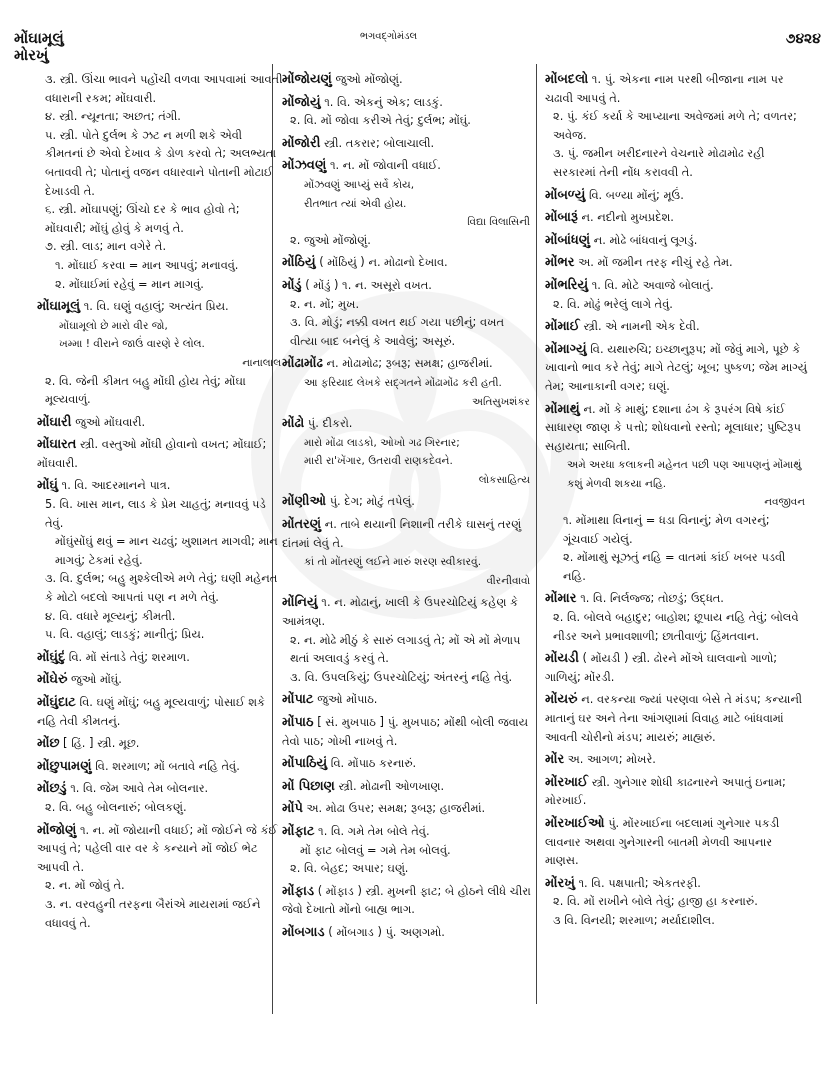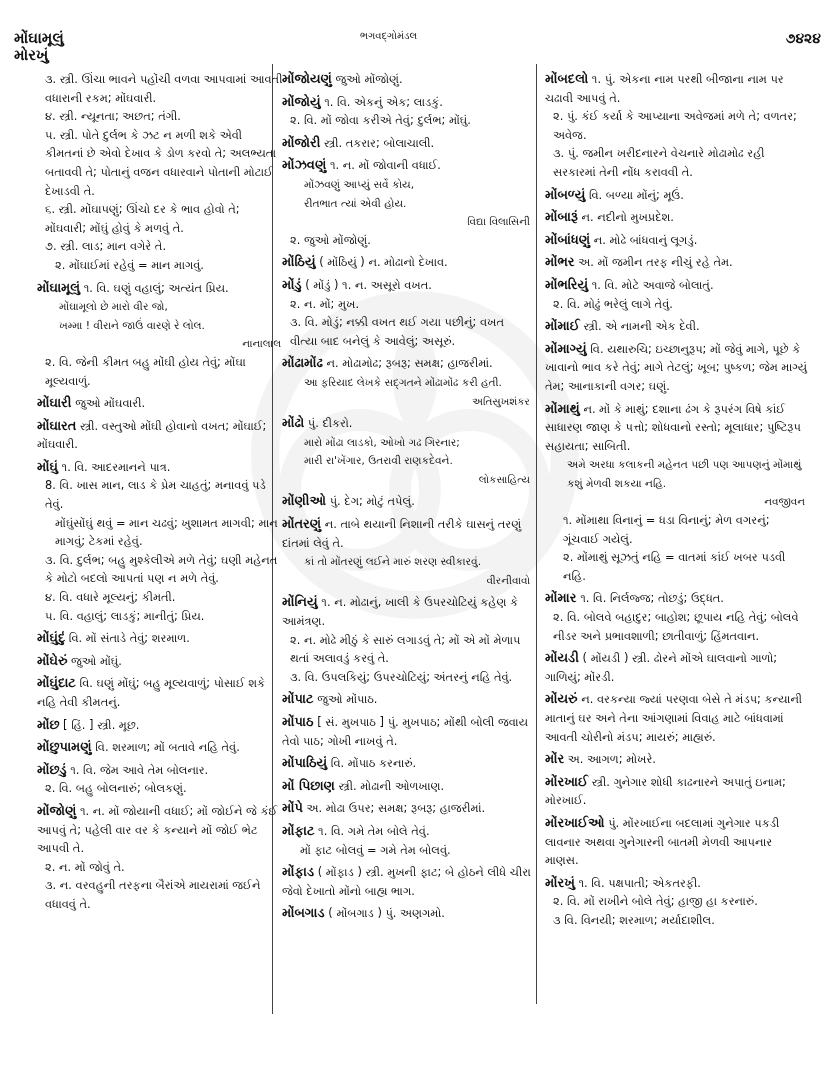--- a/index.html
+++ b/index.html
@@ -53,38 +53,39 @@
 <div class="rule rule1"></div>
 <div class="rule rule2"></div>
 
 <div class="col col1" id="col0">
     <div class="entry">
       <div class="sense">૩. સ્ત્રી. ઊંચા ભાવને પહોંચી વળવા આપવામાં આવતી વધારાની રકમ; મોંઘવારી.</div>
       <div class="sense">૪. સ્ત્રી. ન્યૂનતા; અછત; તંગી.</div>
       <div class="sense">૫. સ્ત્રી. પોતે દુર્લભ કે ઝટ ન મળી શકે એવી કીમતનાં છે એવો દેખાવ કે ડોળ કરવો તે; અલભ્યતા બતાવવી તે; પોતાનું વજન વધારવાને પોતાની મોટાઈ દેખાડવી તે.</div>
       <div class="sense">૬. સ્ત્રી. મોંઘાપણું; ઊંચો દર કે ભાવ હોવો તે; મોંઘવારી; મોંઘું હોવું કે મળવું તે.</div>
       <div class="sense">૭. સ્ત્રી. લાડ; માન વગેરે તે.</div>
+      <div class="idiom">૧. મોંઘાઈ કરવા = માન આપવું; મનાવવું.</div>
       <div class="idiom">૨. મોંઘાઈમાં રહેવું = માન માગવું.</div>
     </div>
     <div class="entry">
       <div><span class="hw">મોંઘામૂલું</span> <span>૧. વિ. ઘણું વહાલું; અત્યંત પ્રિય.</span></div>
       <div class="quote">મોંઘામૂલો છે મારો વીર જો,</div>
       <div class="quote">ખમ્મા ! વીરાને જાઉં વારણે રે લોલ.</div>
       <div class="source">નાનાલાલ</div>
       <div class="sense">૨. વિ. જેની કીમત બહુ મોંઘી હોય તેવું; મોંઘા મૂલ્યવાળું.</div>
     </div>
     <div class="entry">
       <div><span class="hw">મોંઘારી</span> <span>જુઓ મોંઘવારી.</span></div>
     </div>
     <div class="entry">
       <div><span class="hw">મોંઘારત</span> <span>સ્ત્રી. વસ્તુઓ મોંઘી હોવાનો વખત; મોંઘાઈ; મોંઘવારી.</span></div>
     </div>
     <div class="entry">
       <div><span class="hw">મોંઘું</span> <span>૧. વિ. આદરમાનને પાત્ર.</span></div>
-      <div class="sense">8. વિ. ખાસ માન, લાડ કે પ્રેમ ચાહતું; મનાવવું પડે તેવું.</div>
+      <div class="sense">5. વિ. ખાસ માન, લાડ કે પ્રેમ ચાહતું; મનાવવું પડે તેવું.</div>
       <div class="idiom">મોંઘુંસોંઘું થવું = માન ચઢવું; ખુશામત માગવી; માન માગવું; ટેકમાં રહેવું.</div>
       <div class="sense">૩. વિ. દુર્લભ; બહુ મુશ્કેલીએ મળે તેવું; ઘણી મહેનત કે મોટો બદલો આપતાં પણ ન મળે તેવું.</div>
       <div class="sense">૪. વિ. વધારે મૂલ્યનું; કીમતી.</div>
       <div class="sense">૫. વિ. વહાલું; લાડકું; માનીતું; પ્રિય.</div>
     </div>
     <div class="entry">
       <div><span class="hw">મોંઘુંદું</span> <span>વિ. મોં સંતાડે તેવું; શરમાળ.</span></div>
     </div>
     <div class="entry">
       <div><span class="hw">મોંઘેરું</span> <span>જુઓ મોંઘું.</span></div>
@@ -169,20 +170,21 @@
     </div>
     <div class="entry">
       <div><span class="hw">મોં પિછાણ</span> <span>સ્ત્રી. મોઢાની ઓળખાણ.</span></div>
     </div>
     <div class="entry">
       <div><span class="hw">મોંપે</span> <span>અ. મોઢા ઉપર; સમક્ષ; રૂબરૂ; હાજરીમાં.</span></div>
     </div>
     <div class="entry">
       <div><span class="hw">મોંફાટ</span> <span>૧. વિ. ગમે તેમ બોલે તેવું.</span></div>
       <div class="idiom">મોં ફાટ બોલવું = ગમે તેમ બોલવું.</div>
+      <div class="sense">૨. વિ. બેહદ; અપાર; ઘણું.</div>
     </div>
     <div class="entry">
       <div><span class="hw">મોંફાડ</span> <span>( મોંફાડ ) સ્ત્રી. મુખની ફાટ; બે હોઠને લીધે ચીરા જેવો દેખાતો મોંનો બાહ્ય ભાગ.</span></div>
     </div>
     <div class="entry">
       <div><span class="hw">મોંબગાડ</span> <span>( મોંબગાડ ) પું. અણગમો.</span></div>
     </div>
   </div>
 <div class="col col3" id="col2">
     <div class="entry">

